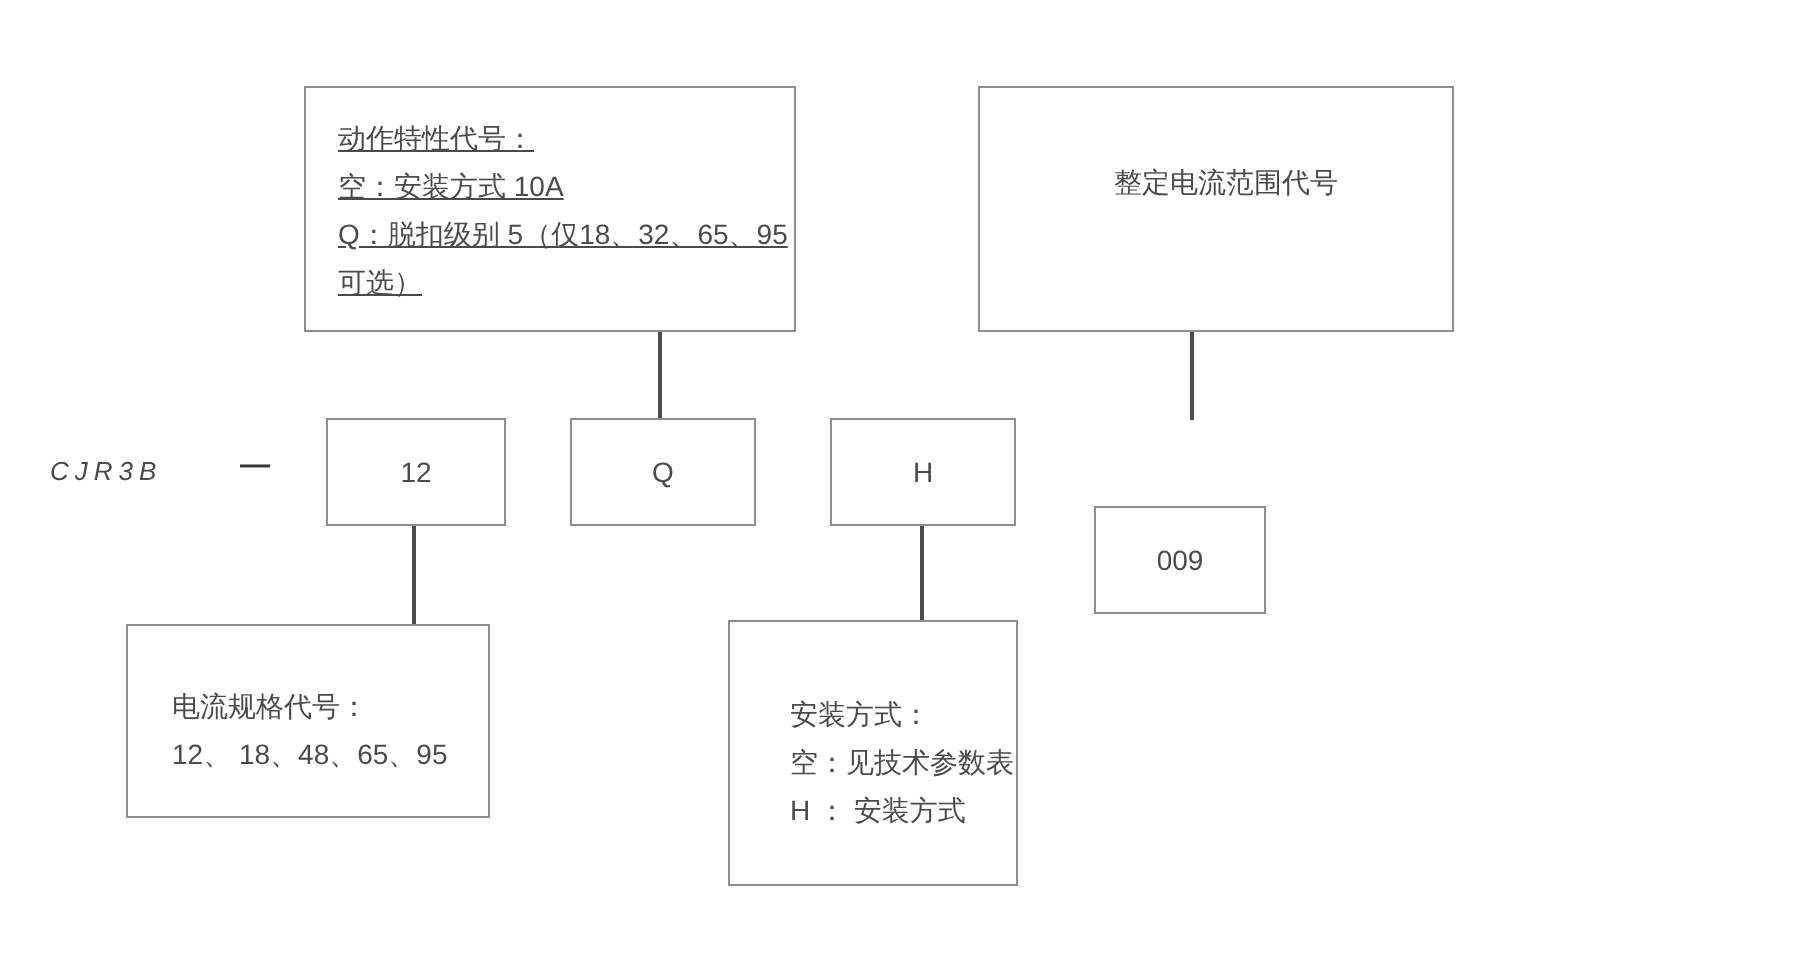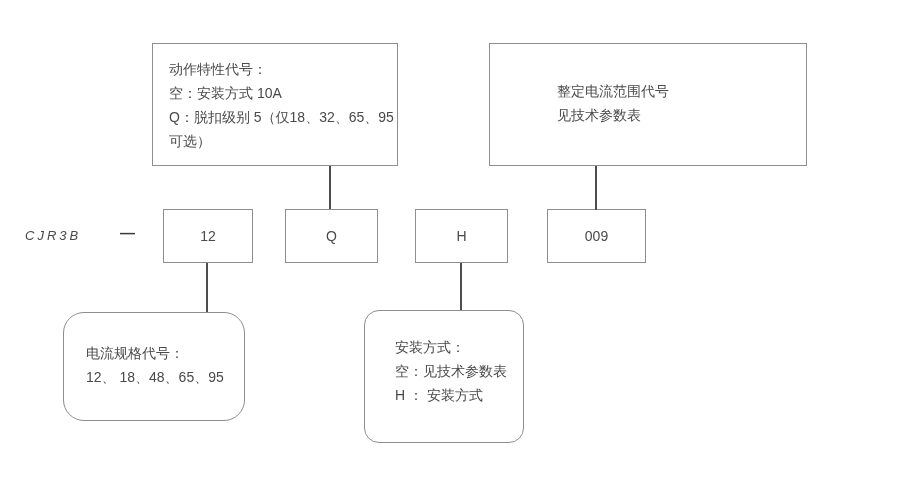--- a/index.html
+++ b/index.html
@@ -17,42 +17,42 @@
   
   .callout {
     position: absolute;
     border: 1px solid var(--color-box_border, #8e8e8e);
     background: #ffffff;
     color: var(--color-text, #4a4a4a);
     font-size: 14px;
     line-height: 24px;
   }
   .callout .line { white-space: nowrap; }
-  #box-action { left: 152px; top: 43px;  width: 246px; height: 123px; padding: 13px 6px 0 16px; }
-  #box-range  { left: 489px; top: 43px;  width: 318px; height: 123px; padding: 35px 16px 0 67px; }
-  #box-spec   { left: 63px;  top: 312px; width: 182px; height: 109px; padding: 28px 0 0 22px; border-radius: 21px; }
-  #box-mount  { left: 364px; top: 310px; width: 160px; height: 133px; padding: 24px 0 0 30px; border-radius: 15px; }
+  #box-action { left: 152px; top: 43px;  width: 246px; height: 123px; padding: 13px 6px 0 16px; text-decoration: underline; }
+  #box-range  { left: 489px; top: 43px;  width: 238px; height: 123px; padding: 35px 16px 0 67px; }
+  #box-spec   { left: 63px;  top: 312px; width: 182px; height: 97px; padding: 28px 0 0 22px; }
+  #box-mount  { left: 364px; top: 310px; width: 145px; height: 133px; padding: 34px 0 0 30px; }
 
   
   .code-box {
     position: absolute;
     top: 209px;
     height: 54px;
     border: 1px solid var(--color-box_border, #8e8e8e);
     background: #ffffff;
     color: var(--color-text, #4a4a4a);
     font-size: 14px;
     display: flex;
     align-items: center;
     justify-content: center;
   }
   #code-0 { left: 163px; width: 90px; }
   #code-1 { left: 285px; width: 93px; }
   #code-2 { left: 415px; width: 93px; }
-  #code-3 { left: 547px; width: 99px; }
+  #code-3 { left: 547px; width: 86px; margin-top: 44px; }
 
   
   .vline {
     position: absolute;
     width: 2px;
     background: var(--color-connector, #4d4d4d);
   }
   #conn-action { left: 329px; top: 166px; height: 43px; }
   #conn-range  { left: 595px; top: 166px; height: 44px; }
   #conn-spec   { left: 206px; top: 263px; height: 49px; }
@@ -86,21 +86,20 @@
 
   <div class="callout" id="box-action">
     <div class="line">动作特性代号：</div>
     <div class="line">空：安装方式 10A</div>
     <div class="line">Q：脱扣级别 5（仅18、32、65、95</div>
     <div class="line">可选）</div>
   </div>
 
   <div class="callout" id="box-range">
     <div class="line">整定电流范围代号</div>
-    <div class="line">见技术参数表</div>
   </div>
 
   <div class="callout" id="box-spec">
     <div class="line">电流规格代号：</div>
     <div class="line">12、 18、48、65、95</div>
   </div>
 
   <div class="callout" id="box-mount">
     <div class="line">安装方式：</div>
     <div class="line">空：见技术参数表</div>

